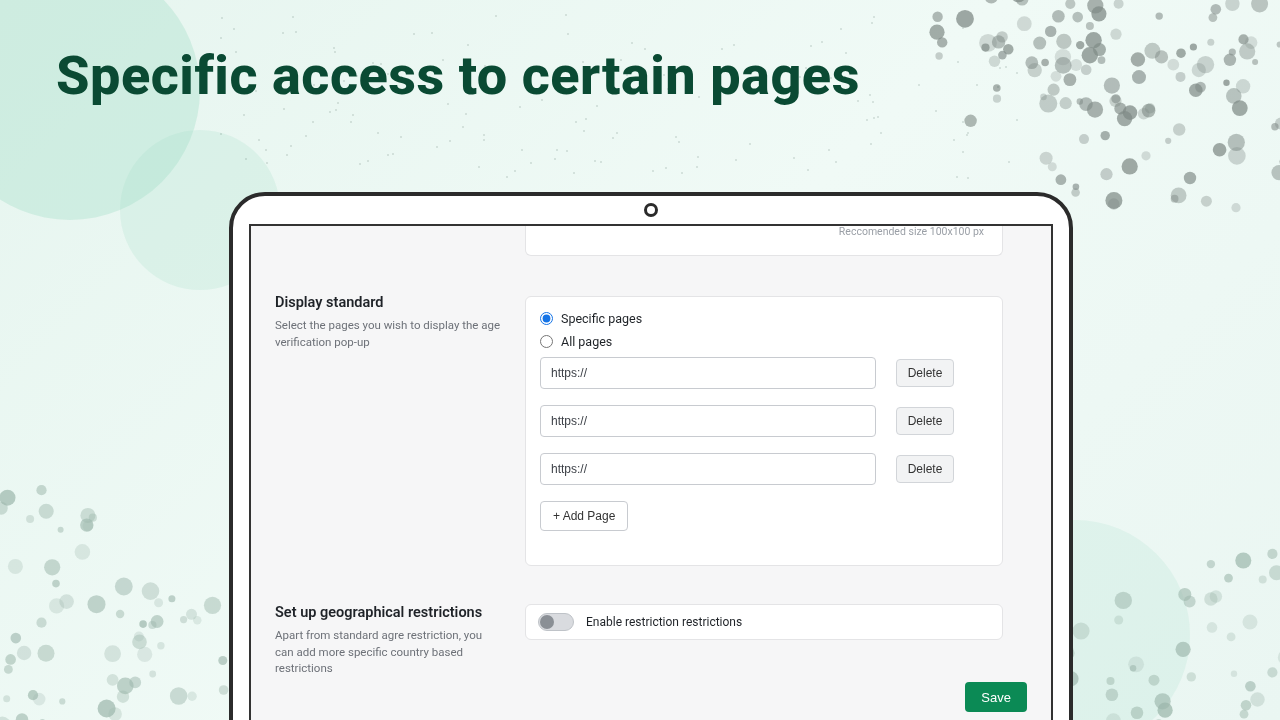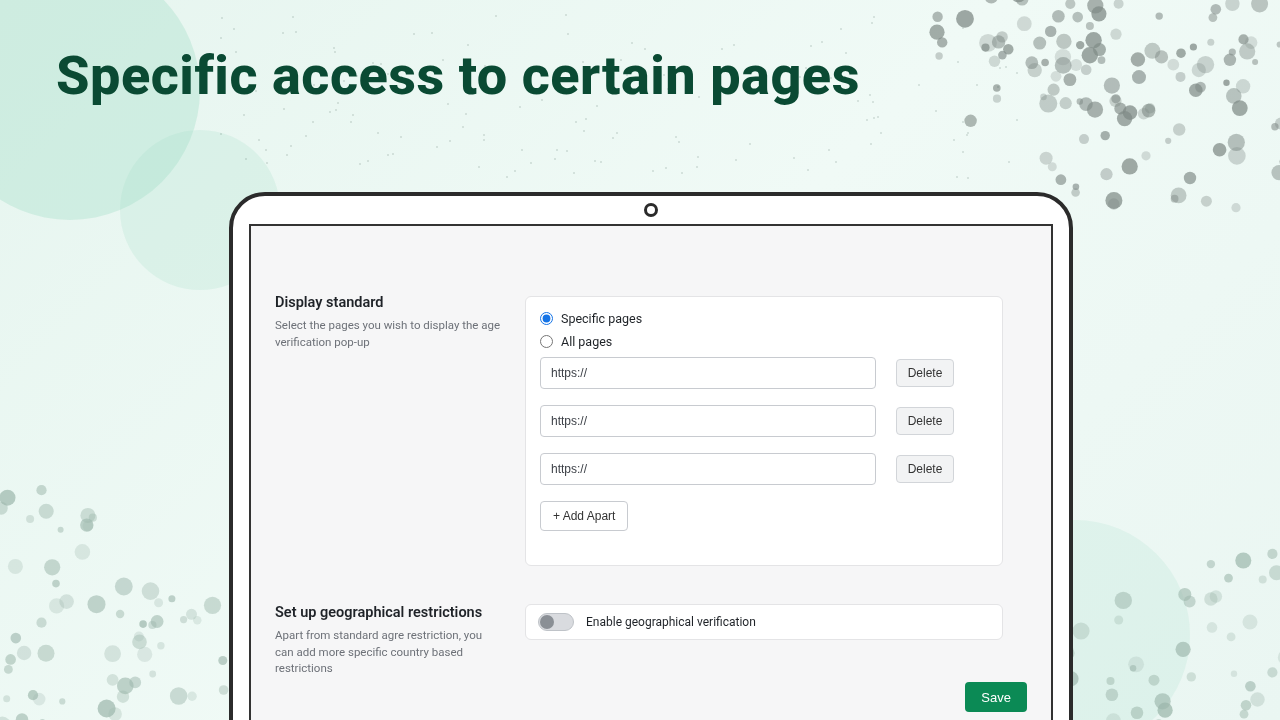--- a/index.html
+++ b/index.html
@@ -842,20 +842,23 @@
       <div class="d" style="left: 156.888px; top: 121.72px;"></div>
     </div>
 </div>
 
 <div class="headline">Specific access to certain pages</div>
 
 <div class="laptop">
   <div class="camera"></div>
   <div class="screen">
 
+    <div class="card topcard">
+      <div class="reco">Reccomended size 100x100 px</div>
+    </div>
 
     <div id="displaySection" class="section">
       <div class="sec-left">
         <div class="sec-title">Display standard</div>
         <div class="sec-desc">Select the pages you wish to display the age verification pop-up</div>
       </div>
     </div>
 
     <div class="card dc-card">
       <label class="radio-row">
@@ -874,33 +877,33 @@
       </div>
       <div class="page-row">
         <input class="page-input" value="https://" style="">
         <button class="btn-muted">Delete</button>
       </div>
       <div class="page-row">
         <input class="page-input" value="https://" style="">
         <button class="btn-muted">Delete</button>
       </div>
 
-      <button class="btn-outline">+ Add Apart</button>
+      <button class="btn-outline">+ Add Page</button>
     </div>
 
     <div id="geoSection" class="section">
       <div class="sec-left">
         <div class="sec-title">Set up geographical restrictions</div>
         <div class="sec-desc">Apart from standard agre restriction, you can add more specific country based restrictions</div>
       </div>
     </div>
 
     <div class="card geo-card">
       <div class="toggle">
           <div class="knob"></div>
         </div>
-      <div class="geo-label">Enable geographical verification</div>
+      <div class="geo-label">Enable restriction restrictions</div>
     </div>
 
     <button class="save-btn">Save</button>
 
   </div>
 </div>
 
 </body></html>

